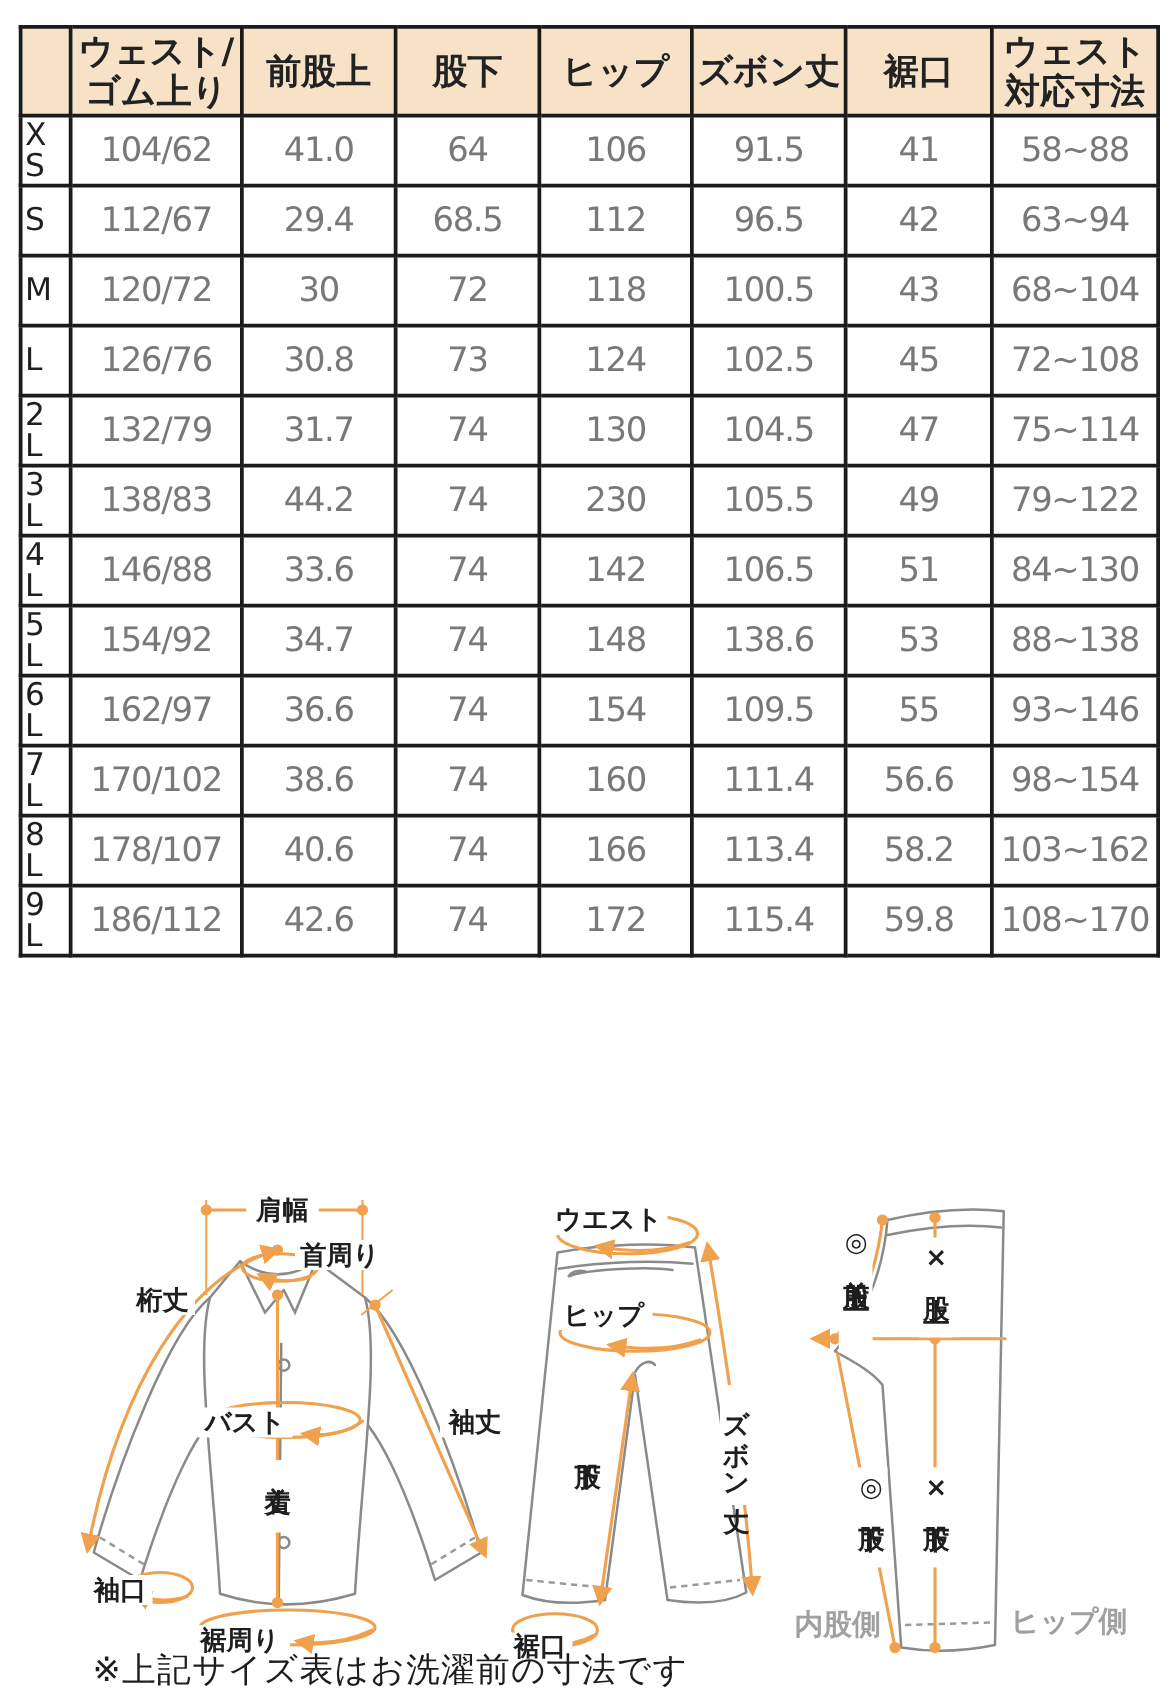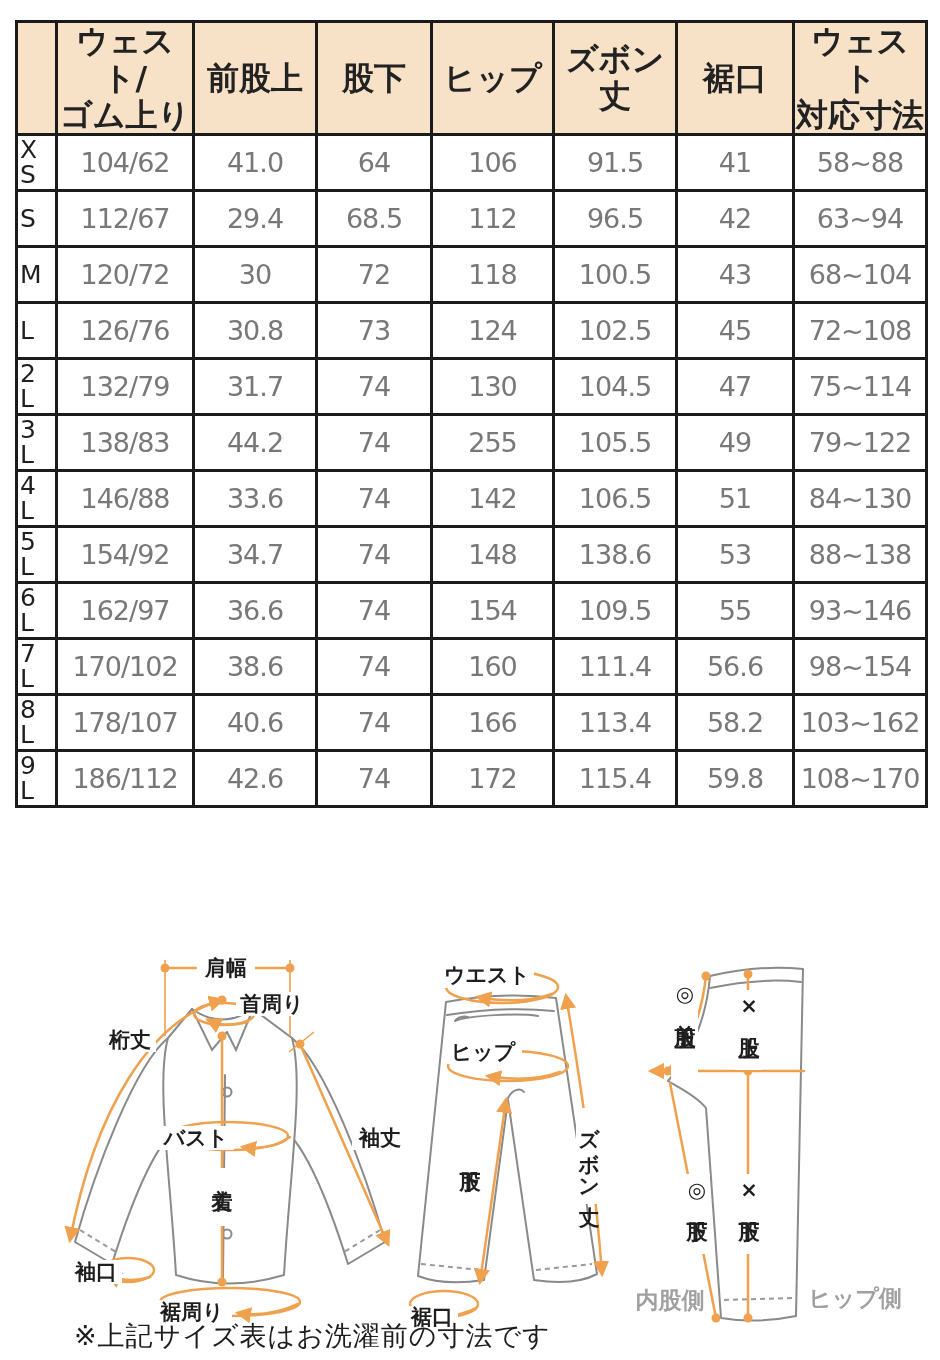--- a/index.html
+++ b/index.html
@@ -14,21 +14,21 @@
     border-collapse:collapse;table-layout:fixed;
     background:#ffffff;
   }
   .size-table th,.size-table td{
     border:3px solid #1b1b1b;
     text-align:center;vertical-align:middle;padding:0;
     overflow:hidden;
   }
   .size-table thead th{
     background:#F7E2C8;color:#222222;
-    font-size:32px;font-weight:bold;
+    font-size:28px;font-weight:bold;
     height:68px;line-height:1.15;white-space:pre-line;
   }
   .size-table tbody tr{height:56px;}
   .size-table tbody th.sz{
     background:#ffffff;color:#1f1f1f;
     font-size:25px;font-weight:normal;
     line-height:0.98;white-space:pre-line;text-align:left;padding-left:2px;
   }
   .size-table tbody td{
     color:#787878;font-size:27px;font-weight:normal;
@@ -132,21 +132,21 @@
       <td>104.5</td>
       <td>47</td>
       <td>75~114</td>
     </tr>
     <tr>
       <th class="sz">3
 L</th>
       <td>138/83</td>
       <td>44.2</td>
       <td>74</td>
-      <td>255</td>
+      <td>230</td>
       <td>105.5</td>
       <td>49</td>
       <td>79~122</td>
     </tr>
     <tr>
       <th class="sz">4
 L</th>
       <td>146/88</td>
       <td>33.6</td>
       <td>74</td>

